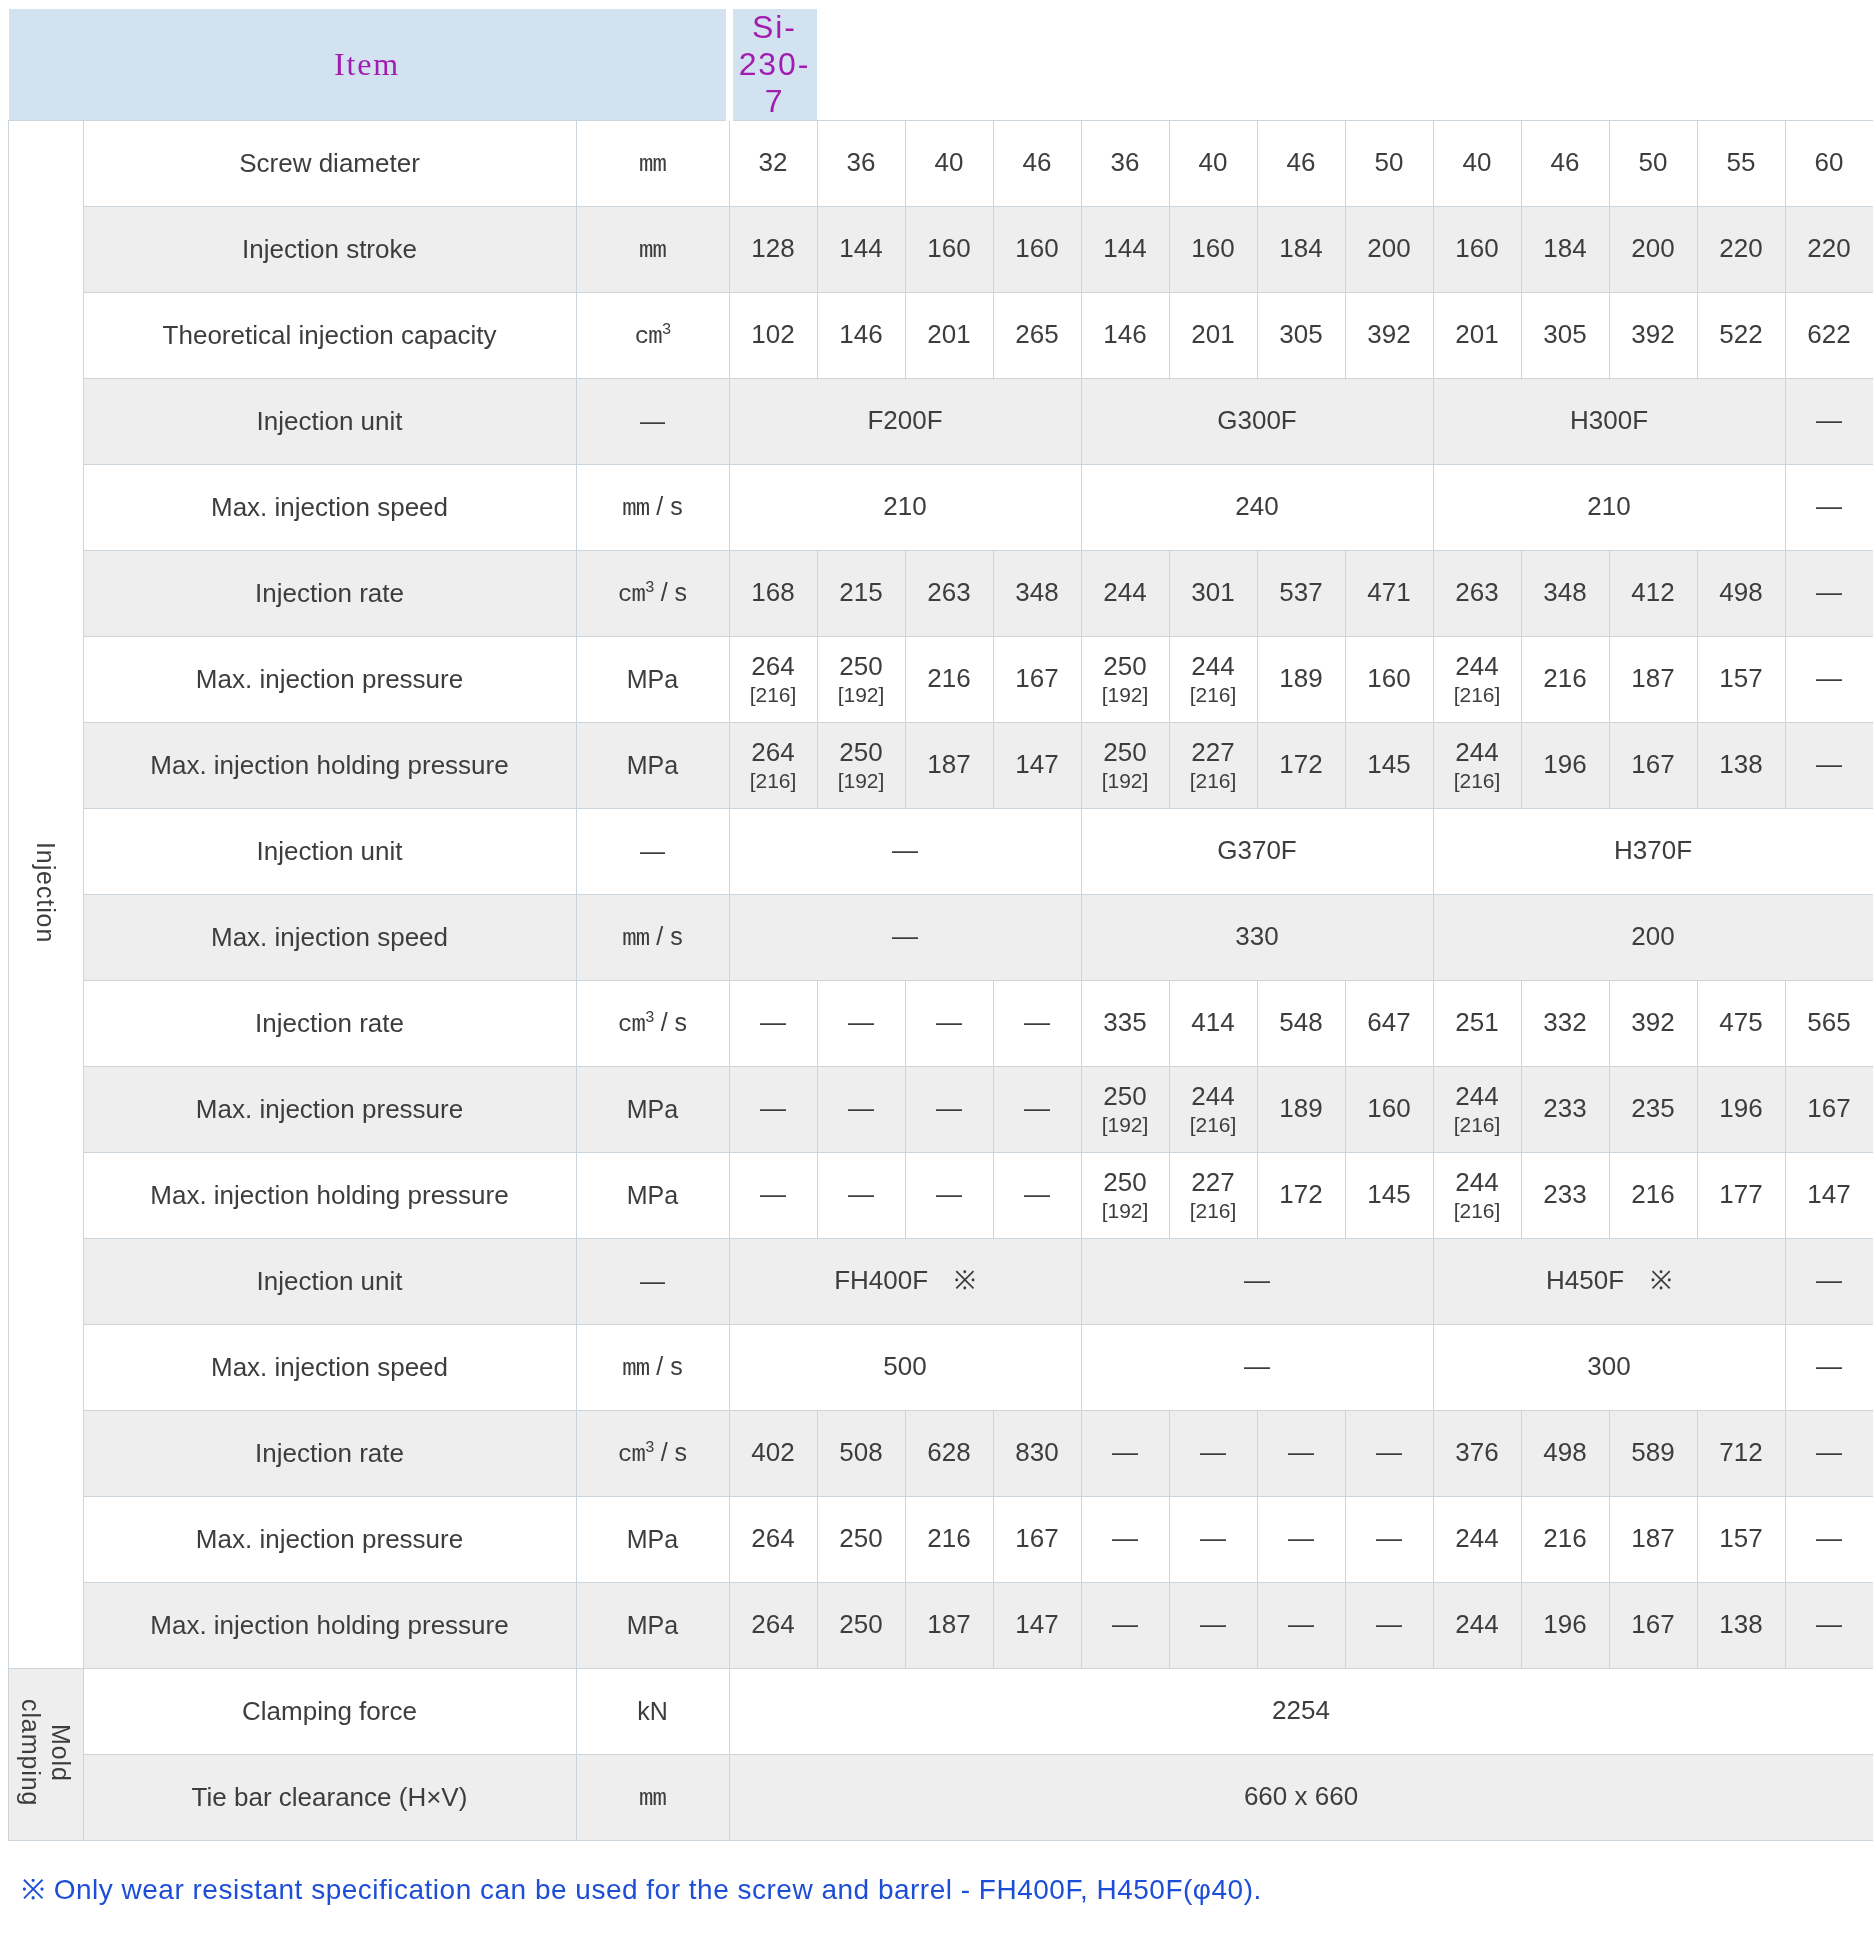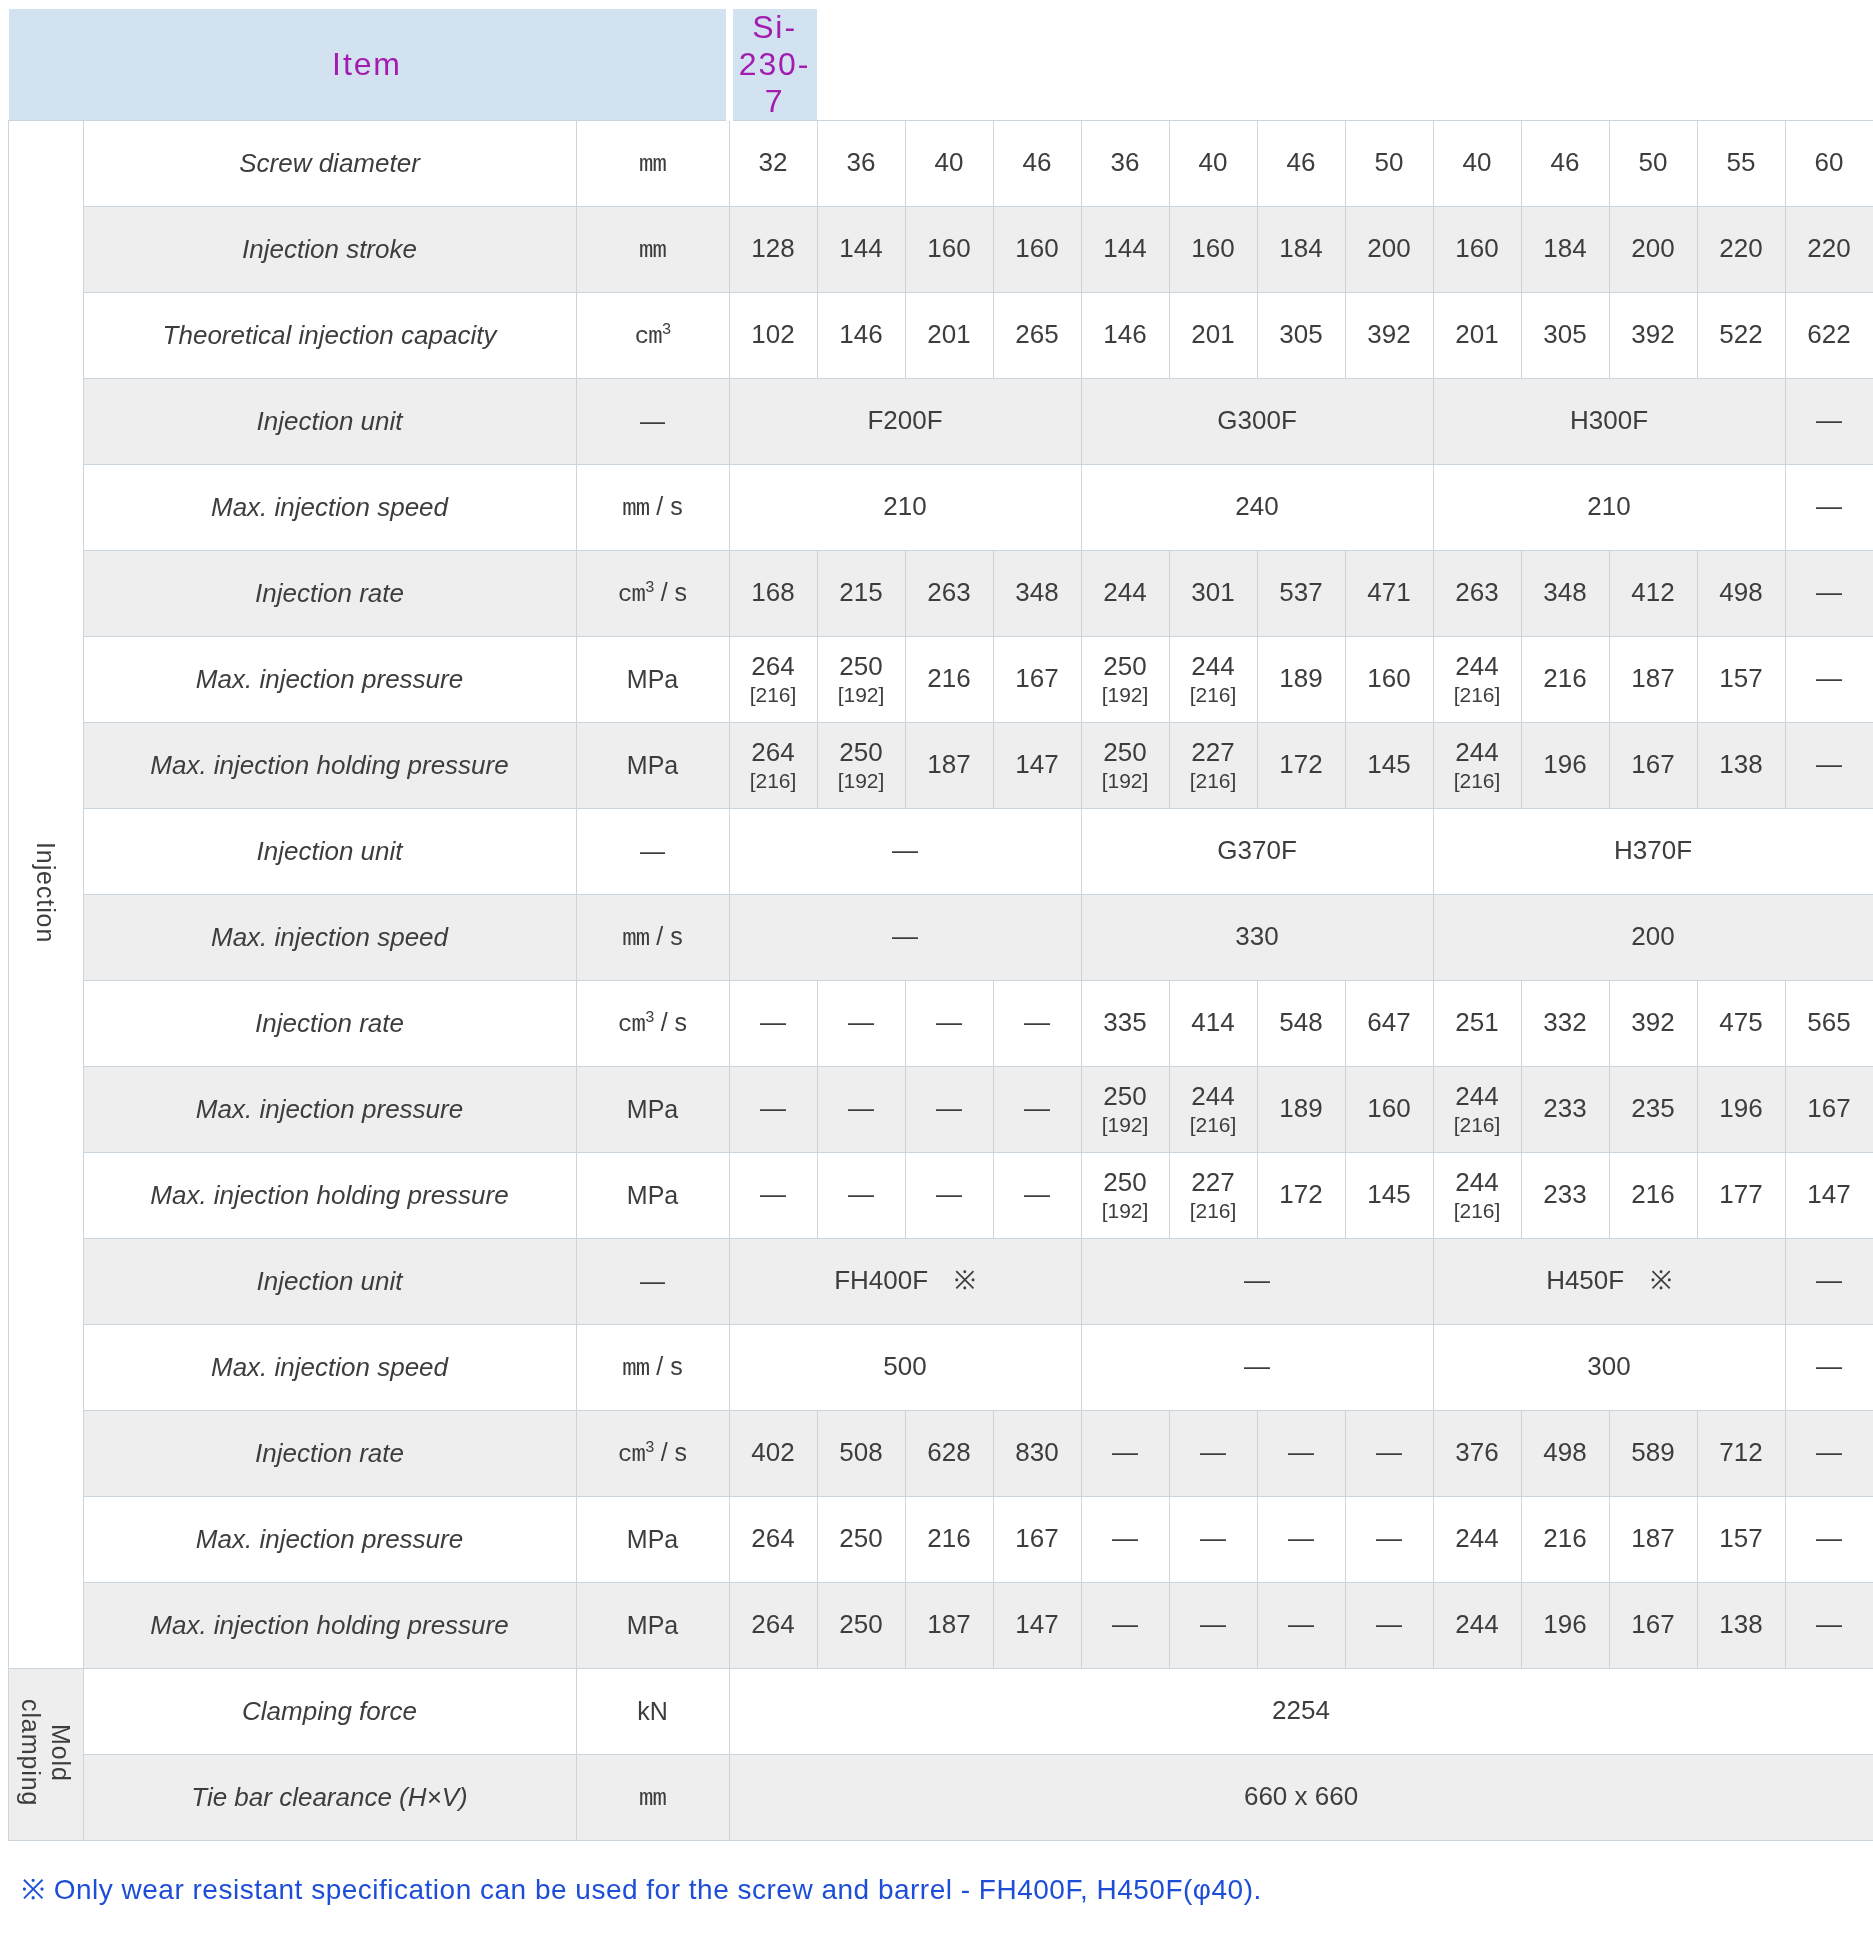--- a/index.html
+++ b/index.html
@@ -31,35 +31,35 @@
   }
   thead tr{height:99px;}
   tbody tr{height:86px;}
   thead th{
     background:var(--header_bg);
     font-size:32px;
     letter-spacing:1.9px;
     color:#a21caf;
     border-top:1.9px solid #ffffff;
   }
-  thead th.h-item{border-left:1.9px solid #ffffff;}
+  thead th.h-item{border-left:1.9px solid #ffffff;font-family:Liberation Serif, serif;}
   thead th.h-model{border-left:7.5px solid #ffffff;border-right:1.9px solid #ffffff;}
   tbody tr.alt td{background:var(--stripe_bg);}
   th.group{background:#ffffff;}
   th.group.shaded{background:var(--stripe_bg);}
   .vtext{
     display:inline-block;
     writing-mode:vertical-rl;
     text-orientation:sideways;
     font-size:25px;
     letter-spacing:0.9px;
     line-height:1.2;
     white-space:nowrap;
   }
-  td.item{font-size:26px;font-style:italic;}
+  td.item{font-size:26px;}
   td.unit{font-size:25px;}
   td.unit .sq{
     font-family:"Liberation Mono",monospace;
     font-size:24px;
     letter-spacing:-0.9px;
   }
   td.unit sup{font-size:16px;line-height:0;}
   td.val{font-size:26px;line-height:1.2;}
   td.val .sub{
     display:block;

